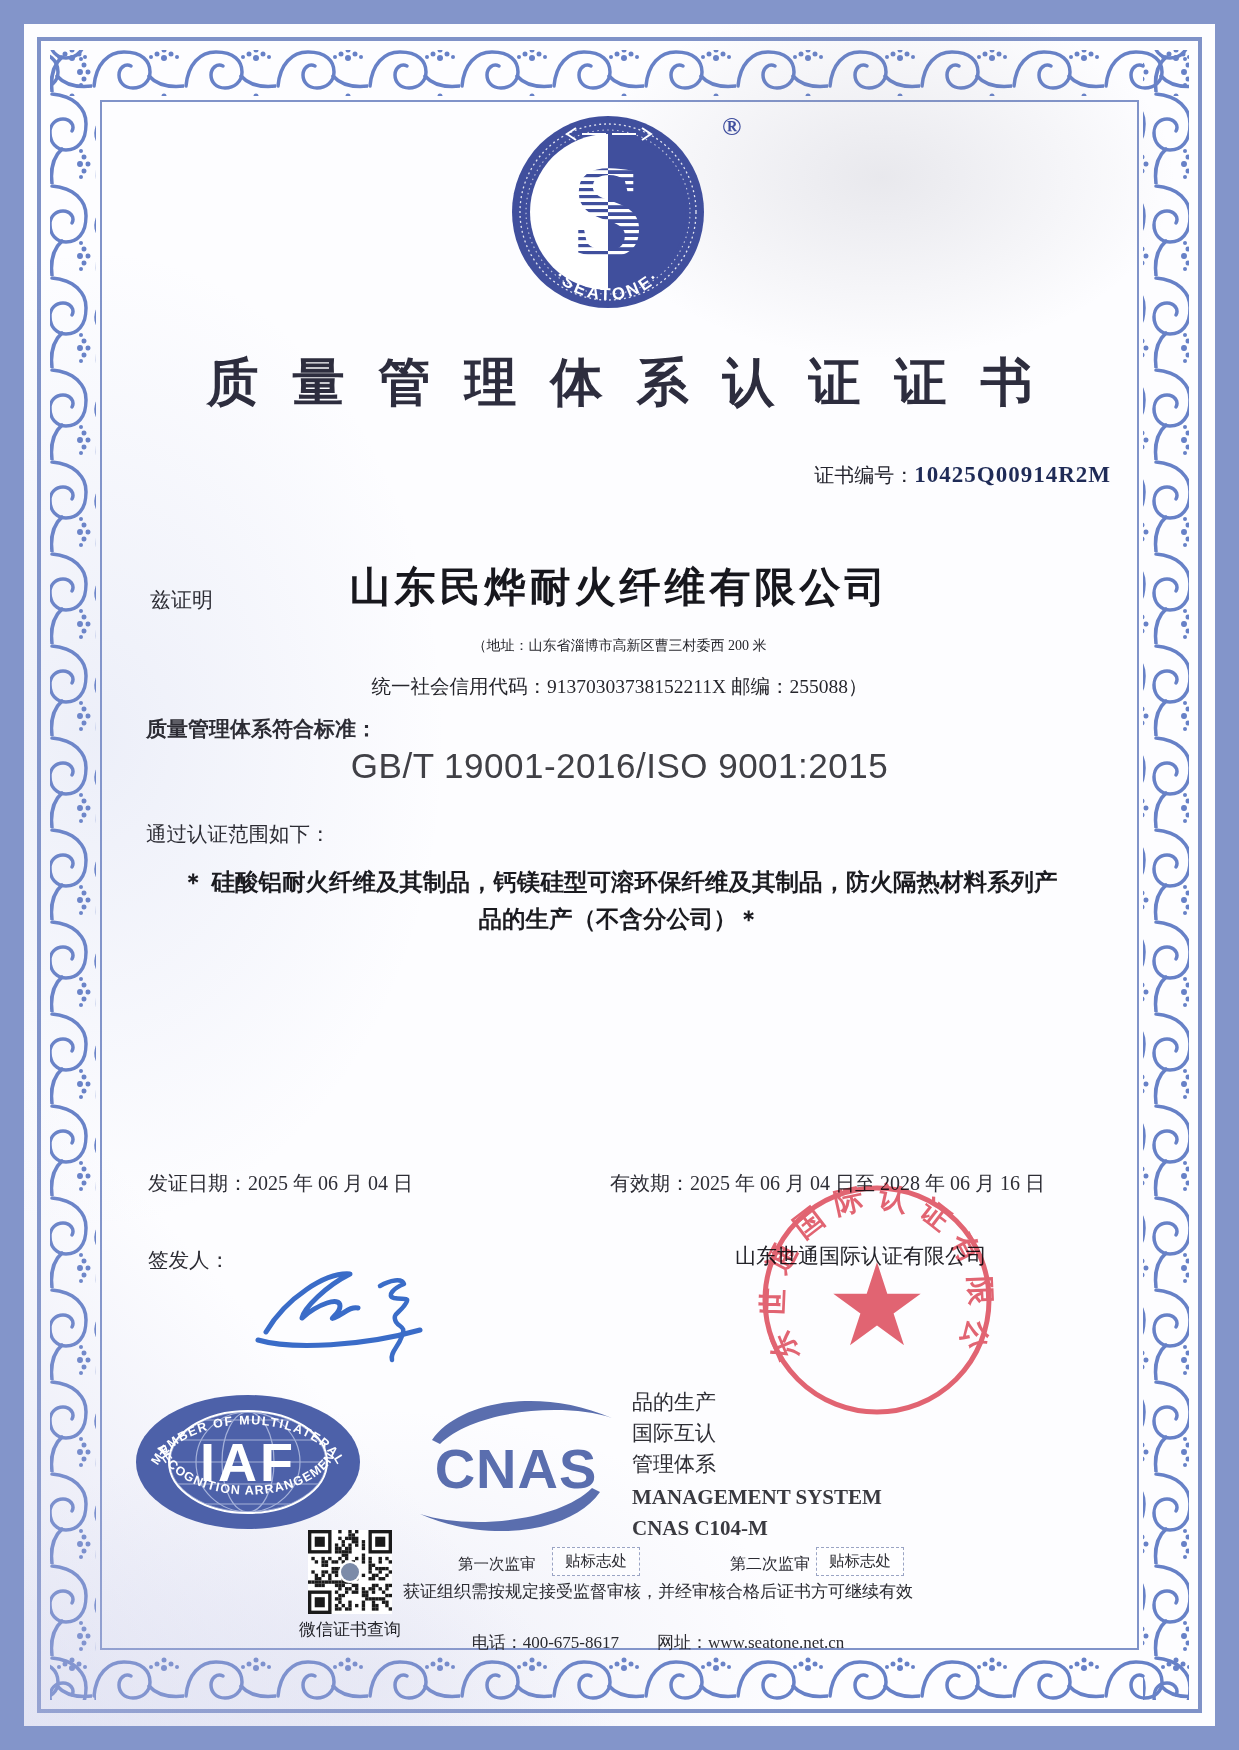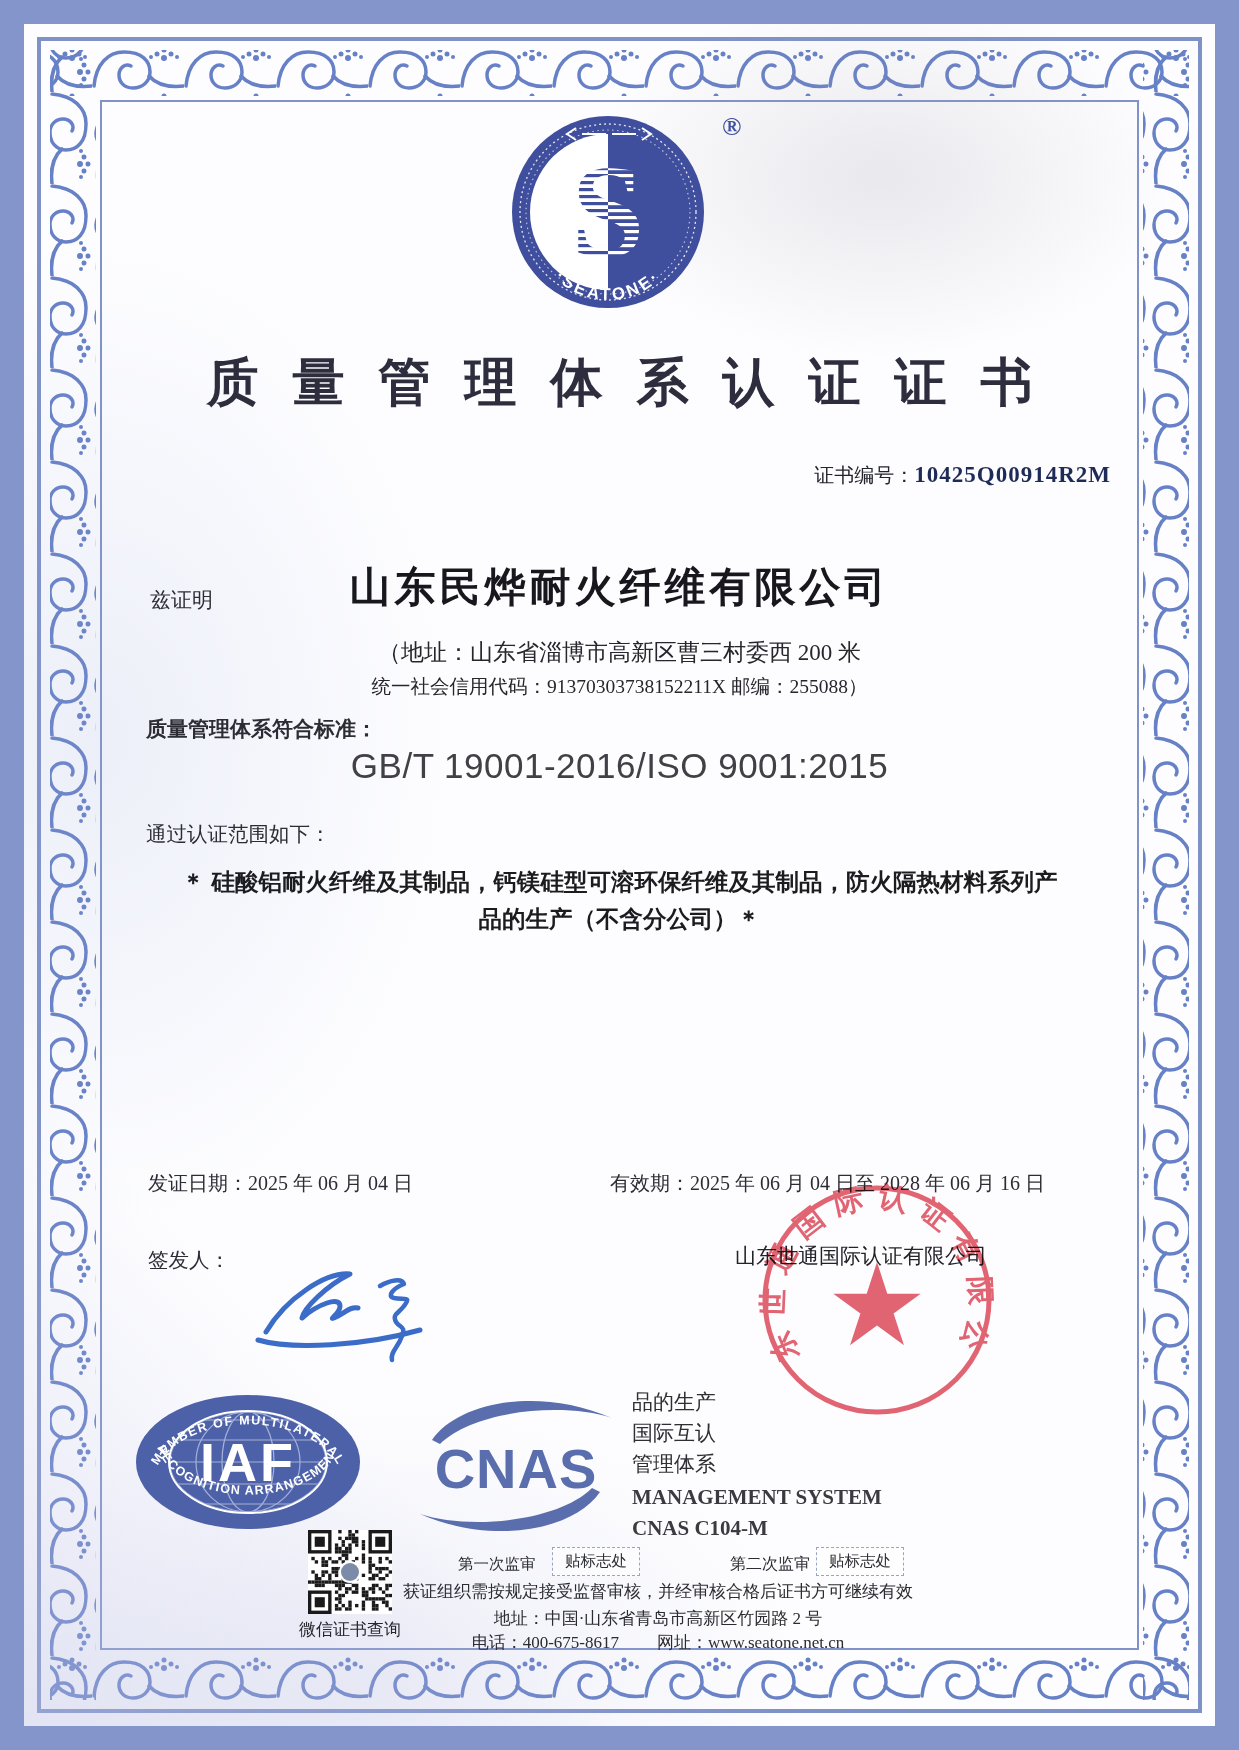--- a/index.html
+++ b/index.html
@@ -20,21 +20,21 @@
        linear-gradient(48deg, rgba(186,190,226,0.38) 0%, rgba(186,190,226,0) 22%),
        radial-gradient(600px 380px at 30% 97%, rgba(170,175,215,0.18), rgba(170,175,215,0) 70%);}
   
   .title{left:0;right:0;top:348px;text-align:center;font-weight:bold;font-size:52px;
          letter-spacing:34px;padding-left:34px;color:#2d2d3e;}
   .certno{top:462px;right:128px;font-size:20px;color:#23232d;}
   .certno b{font-size:23px;color:#1f2b57;letter-spacing:1px;}
   .attest{top:538px;left:150px;font-size:21px;margin-top:48px;}
   .company{left:0;right:0;top:560px;text-align:center;font-size:41px;font-weight:bold;
            letter-spacing:4px;color:#17171d;}
-  .addr1{left:0;right:0;top:637px;text-align:center;font-size:23px;color:#26262c;}
+  .addr1{left:0;right:0;top:637px;text-align:center;font-size:14px;color:#26262c;}
   .addr2{left:0;right:0;top:673px;text-align:center;font-size:19.5px;color:#26262c;}
   .stdlabel{top:715px;left:146px;font-size:21px;font-weight:bold;}
   .standard{left:0;right:0;top:746px;text-align:center;font-size:35px;color:#404046;letter-spacing:0.5px;}
   .scopelabel{top:820px;left:146px;font-size:20.5px;}
   .scope1{left:0;right:0;top:866px;text-align:center;font-size:23.5px;font-weight:bold;color:#1b1b20;}
   .scope2{left:0;right:0;top:903px;text-align:center;font-size:23.5px;font-weight:bold;color:#1b1b20;}
   .note{left:150px;right:136px;top:1020px;font-size:19.5px;line-height:39.5px;
         text-align:justify;color:#2b2b33;}
   .issuedate{top:1170px;left:148px;font-size:20px;}
   .validity{top:1170px;left:610px;font-size:20px;}
@@ -427,18 +427,17 @@
       <circle cx="42" cy="42" r="9" fill="#7c8ba8"></circle>
     </svg>
   <div class="abs qrlabel">微信证书查询</div>
 
   <div class="abs audit1">第一次监审</div>
   <div class="abs sticker box1">贴标志处</div>
   <div class="abs audit2">第二次监审</div>
   <div class="abs sticker box2">贴标志处</div>
   <div class="abs auditnote">获证组织需按规定接受监督审核，并经审核合格后证书方可继续有效</div>
 
-  <div class="abs footaddr">地址：中国·山东省青岛市高新区竹园路 2 号</div>
   <div class="abs foottel">
     <span>电话：</span><span>400-675-8617</span><span class="gap"></span><span>网址：</span><span>www.seatone.net.cn</span>
   </div>
 
 </div>
 
 </body></html>

